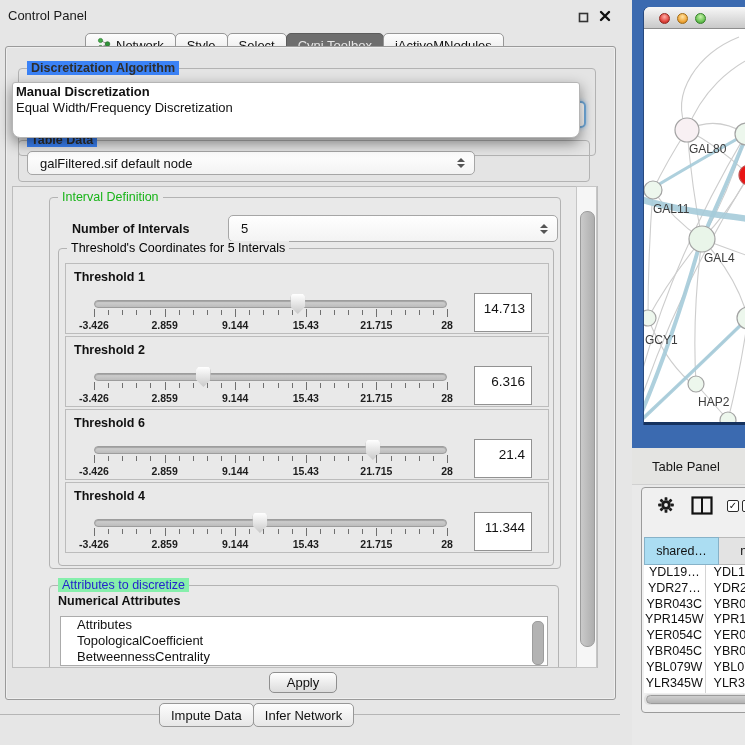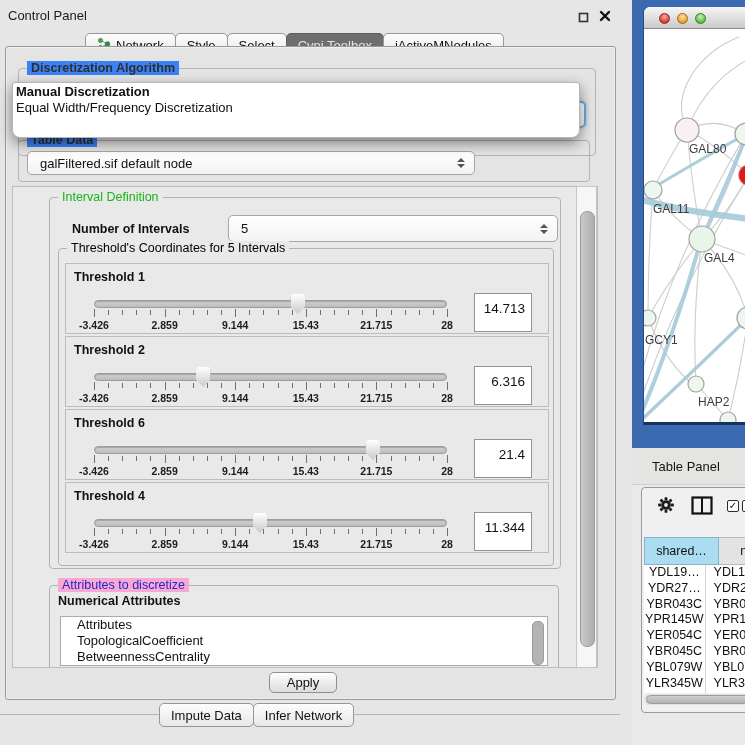--- a/index.html
+++ b/index.html
@@ -46,21 +46,21 @@
               box-sizing:border-box;overflow:hidden;}
   .vsb{left:576px;top:186px;width:21px;height:482px;background:#f6f6f6;border:1px solid #c6c6c6;box-sizing:border-box;}
   .vsb .thumbv{position:absolute;left:3px;top:24px;width:13px;height:434px;border-radius:7px;
                background:linear-gradient(90deg,#cacaca,#aeaeae);border:1px solid #9b9b9b;}
 
   .g-int{left:36px;top:10px;width:512px;height:372px;background:#e9e9e9;}
   .g-int>.gtitle{background:#e9e9e9;}
   .g-thr{left:8px;top:50px;width:496px;height:318px;}
   .g-thr>.gtitle{background:#e9e9e9;}
   .g-attr{left:36px;top:398px;width:510px;height:88px;background:#e9e9e9;}
-  .g-attr>.gtitle{background:#f9a8d4;}
+  .g-attr>.gtitle{background:#86efac;}
 
   .tbox{position:absolute;left:6px;width:484px;height:71px;background:#e9e9e9;border:1px solid #bcbcbc;box-sizing:border-box;}
   .tbox .tlab{position:absolute;left:8px;top:6px;font-weight:bold;font-size:12.5px;}
   .slider{position:absolute;left:28px;top:0;width:353px;height:71px;}
   .track{position:absolute;left:0;right:0;top:36px;height:6px;border-radius:4px;border:1px solid #9d9d9d;
          background:linear-gradient(#d2d2d2,#bcbcbc);box-shadow:inset 0 1px 1px rgba(0,0,0,.22);}
   .thumb{position:absolute;top:30px;width:15px;height:20px;transform:translateX(-50%);
          background:linear-gradient(#ffffff,#c9c9c9);
          clip-path:polygon(50% 100%,0 62%,0 15%,15% 0,85% 0,100% 15%,100% 62%);
          filter:drop-shadow(0 0 1px #7d7d7d);}

